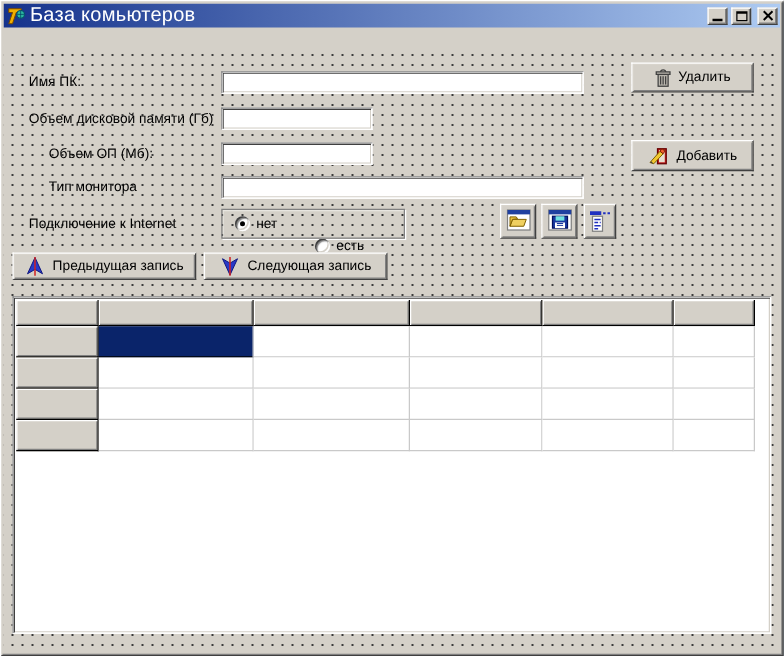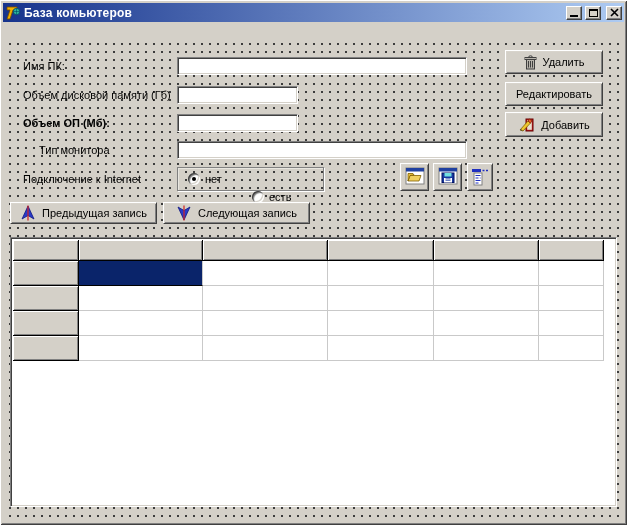--- a/index.html
+++ b/index.html
@@ -11,21 +11,21 @@
     box-shadow: inset 1px 1px 0 #ffffff, inset -1px -1px 0 #404040,
                 inset 2px 2px 0 #d4d0c8, inset -2px -2px 0 #808080;
   }
 
   
   .titlebar {
     position:absolute; left:3px; top:3px; right:3px; height:19px;
     background:linear-gradient(to right,#16338c,#aecbf2);
     display:flex; align-items:center; padding:0 2px; gap:3px;
   }
-  .titlebar .title { color:#fff; font-weight:bold; font-size:12px; letter-spacing:0.2px; flex:1; white-space:nowrap; overflow:hidden; }
+  .titlebar .title { color:#fff; font-weight:normal; font-size:16px; letter-spacing:0.2px; flex:1; white-space:nowrap; overflow:hidden; }
   .tb-btn {
     width:16px; height:14px; background:#d4d0c8;
     border:1px solid; border-color:#fff #404040 #404040 #fff;
     box-shadow: inset -1px -1px 0 #808080;
     display:flex; align-items:center; justify-content:center; flex:0 0 auto;
   }
   .tb-btn.close { margin-left:2px; }
   .glyph-min { width:8px; height:2px; background:#000; margin-top:7px; }
   .glyph-max { width:9px; height:8px; border:1px solid #000; border-top-width:2px; }
 
@@ -124,21 +124,21 @@
 
 
   <div class="client">
 
     <span class="lbl" style="left:10px; top:17px;">Имя ПК:</span>
     <input class="edit" style="left: 174px; top: 14px; width: 290px;" value="">
 
     <span class="lbl" style="left:10px; top:46px;">Объем дисковой памяти (Гб)</span>
     <input class="edit" style="left: 174px; top: 43px; width: 121px;" value="">
 
-    <span class="lbl" style="left:10px; top:74px;font-weight:bold;">Объем ОП (Мб):</span>
+    <span class="lbl" style="left:26px; top:74px;">Объем ОП (Мб):</span>
     <input class="edit" style="left: 174px; top: 71px; width: 121px;" value="">
 
     <span class="lbl" style="left:26px; top:101px;">Тип  монитора</span>
     <input class="edit" style="left: 174px; top: 98px; width: 290px;" value="">
 
     <span class="lbl" style="left:10px; top:130px;">Подключение к Internet</span>
     <div class="radio-panel" style="left:174px; top:124px; width:147px; height:24px;">
       <span class="radio-opt checked" style="left:10px;">
         <span class="radio-circle"></span>
         <span>нет</span>
@@ -152,23 +152,20 @@
     <div class="btn3d" style="left:502px; top:7px; width:98px; height:24px;">
       <svg width="13" height="15" viewBox="0 0 13 15">
         <rect x="2.5" y="4.5" width="8" height="9.5" fill="#b8b4ac" stroke="#404040"></rect>
         <path d="M4.5,6 v6.5 M6.5,6 v6.5 M8.5,6 v6.5" stroke="#404040" stroke-width="1"></path>
         <rect x="1" y="2.5" width="11" height="2" fill="#b8b4ac" stroke="#404040"></rect>
         <path d="M4.5,2.5 Q4.5,0.8 6.5,0.8 Q8.5,0.8 8.5,2.5" fill="none" stroke="#404040"></path>
       </svg>
       <span>Удалить</span>
     </div>
 
-    <div class="btn3d" style="left:502px; top:39px; width:98px; height:24px;">
-      <span>Редактировать</span>
-    </div>
 
     <div class="btn3d" style="left:502px; top:69px; width:98px; height:25px;">
       <svg width="17" height="16" viewBox="0 0 17 16">
         <rect x="8" y="2" width="7" height="12" fill="#c02020" stroke="#600"></rect>
         <rect x="9.2" y="3.2" width="4.6" height="9.6" fill="#e8e0d0"></rect>
         <path d="M2,13 L10,4 L12.5,6 L5,14 Z" fill="#f0c830" stroke="#806000" stroke-width="0.8"></path>
         <path d="M10,4 L12.5,6 L14,3.8 L11.5,2 Z" fill="#f06030" stroke="#802000" stroke-width="0.8"></path>
         <path d="M2,13 L4.8,13.9 L3,12 Z" fill="#404040"></path>
       </svg>
       <span>Добавить</span>

